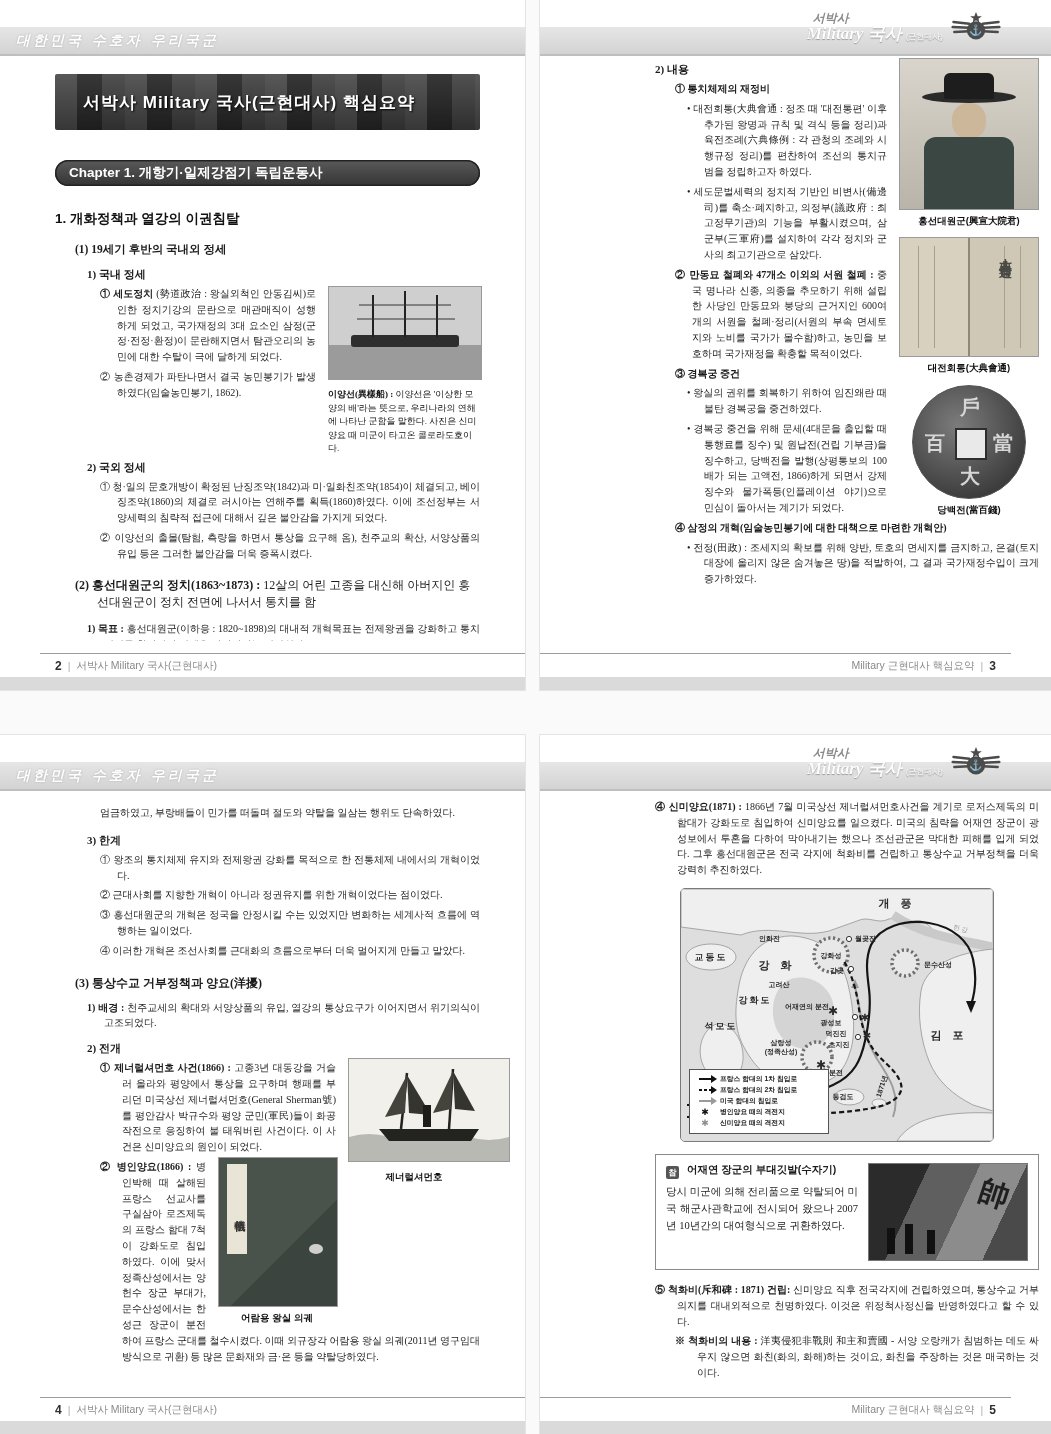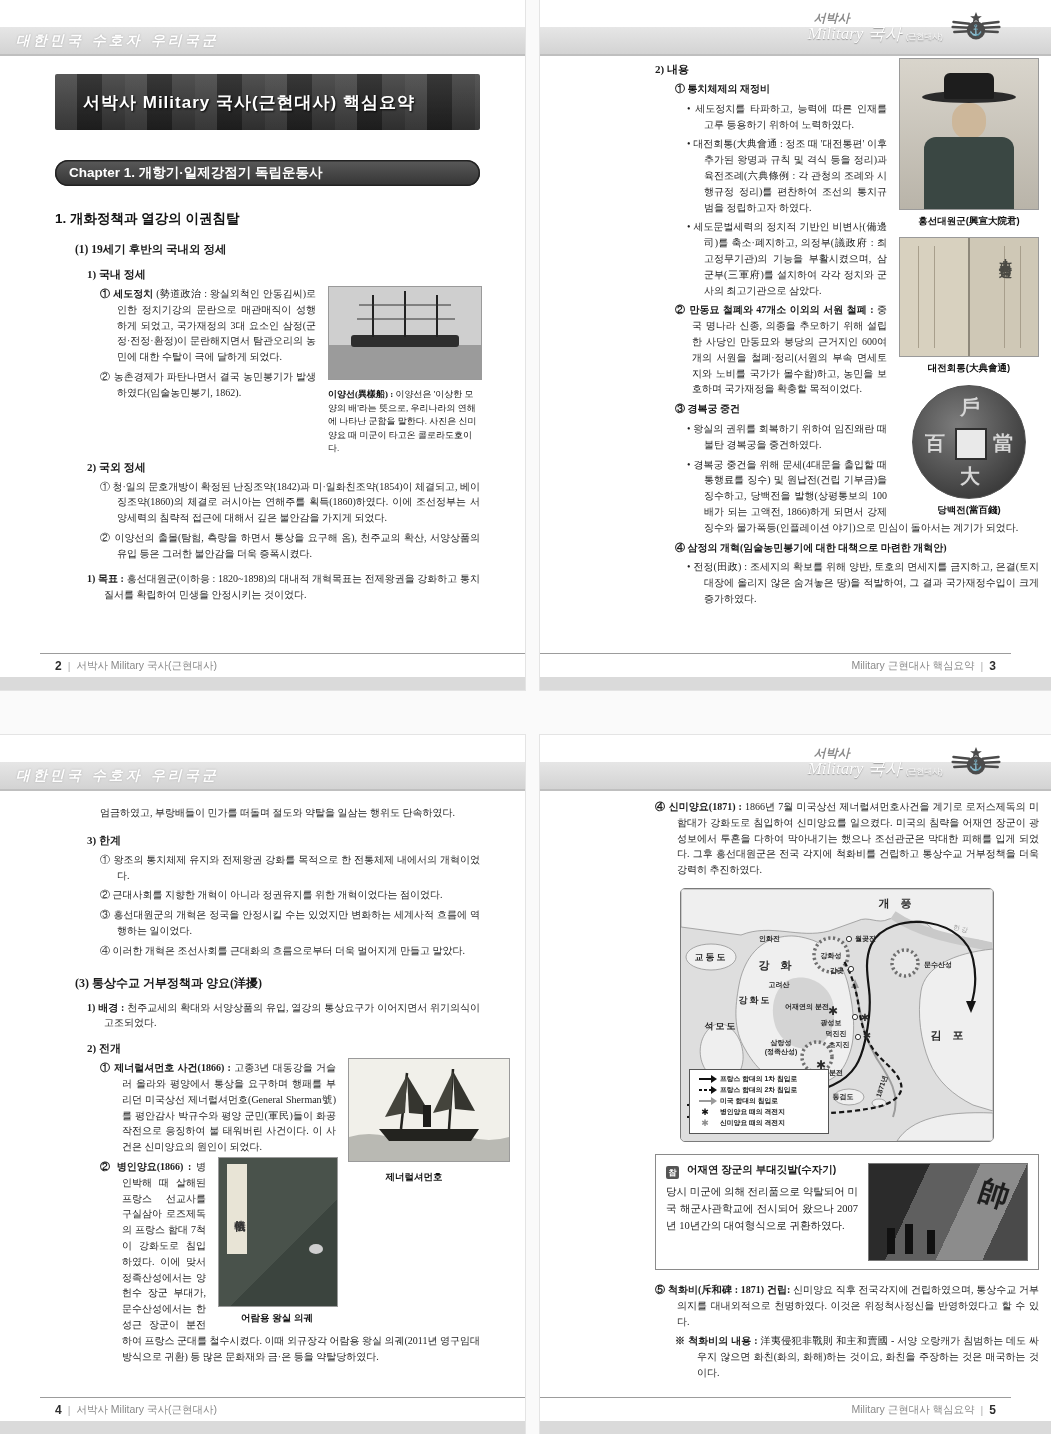--- a/index.html
+++ b/index.html
@@ -14,21 +14,21 @@
   
   .band{position:absolute;top:27px;left:0;right:0;height:27px;
         background:linear-gradient(#e6e6e6,#d3d3d3);border-bottom:2px solid #bfbfbf;}
   .slogan{font-family:"DejaVu Serif",serif;font-style:italic;font-weight:bold;
           color:#fff;font-size:14px;letter-spacing:3px;padding:5px 0 0 16px;
           text-shadow:0 0 2px #aaa;}
   .logo{position:absolute;top:1px;right:50px;height:52px;display:flex;align-items:center;gap:8px;}
   .logo-texts{text-align:left;line-height:1;}
   .logo-script{font-family:"DejaVu Serif",serif;font-style:italic;font-weight:bold;
                color:#8a8a8a;font-size:12px;display:block;margin:0 0 1px 6px;}
-  .logo-main{font-family:"Liberation Serif",serif;font-style:italic;font-weight:normal;
+  .logo-main{font-family:"Liberation Serif",serif;font-style:italic;font-weight:bold;
              color:#fdfdfd;font-size:17px;text-shadow:0 1px 1px #9a9a9a;}
   .logo-sub{font-family:"Liberation Sans",sans-serif;font-weight:bold;color:#f2f2f2;
             font-size:8px;text-shadow:0 1px 1px #9a9a9a;}
 
   
   .content{position:absolute;top:56px;left:0;right:0;bottom:49px;overflow:hidden;}
   .pad-left-page{padding:0 45px 0 55px;}
   .pad-right-page{padding:0 12px 0 115px;}
 
   
@@ -181,20 +181,24 @@
     <div class="li ind3 hang">
       <span class="lead">① 세도정치</span>
       <span>(勢道政治 : 왕실외척인 안동김씨)로 인한 정치기강의 문란으로 매관매직이 성행하게 되었고, 국가재정의 3대 요소인 삼정(군정·전정·환정)이 문란해지면서 탐관오리의 농민에 대한 수탈이 극에 달하게 되었다.</span>
     </div>
     <div class="li ind3 hang">② 농촌경제가 파탄나면서 결국 농민봉기가 발생하였다(임술농민봉기, 1862).</div>
 
     <div class="h2 ind2 clear" style="margin-top:12px;">2) 국외 정세</div>
     <div class="li ind3 hang">① 청·일의 문호개방이 확정된 난징조약(1842)과 미·일화친조약(1854)이 체결되고, 베이징조약(1860)의 체결로 러시아는 연해주를 획득(1860)하였다. 이에 조선정부는 서양세력의 침략적 접근에 대해서 깊은 불안감을 가지게 되었다.</div>
     <div class="li ind3 hang">② 이양선의 출몰(탐험, 측량을 하면서 통상을 요구해 옴), 천주교의 확산, 서양상품의 유입 등은 그러한 불안감을 더욱 증폭시켰다.</div>
 
+    <div class="h1 ind1 hang2" style="margin-top:16px;font-size:12px;">
+      <span class="lead">(2) 흥선대원군의 정치(1863~1873) :</span>
+      <span style="font-weight:normal;">12살의 어린 고종을 대신해 아버지인 흥선대원군이 정치 전면에 나서서 통치를 함</span>
+    </div>
     <div class="li ind2 hang" style="margin-top:10px;">
       <span class="lead">1) 목표 :</span>
       <span>흥선대원군(이하응 : 1820~1898)의 대내적 개혁목표는 전제왕권을 강화하고 통치질서를 확립하여 민생을 안정시키는 것이었다.</span>
     </div>
   </div>
   <div class="frow fleft">
     <span class="fnum">2</span>
     <span class="fsep">|</span>
     <span>서박사 Military 국사(근현대사)</span>
   </div>
@@ -251,21 +255,20 @@
           <b class="c-b">大</b>
           <b class="c-l">百</b>
           <b class="c-r">當</b>
         </div>
         <figcaption class="cap center">당백전(當百錢)</figcaption>
       </figure>
     </div>
 
     <div class="h2" style="margin-top:6px;">2) 내용</div>
     <div class="li ind1 hang" style="font-weight:bold;">① 통치체제의 재정비</div>
-    <div class="li ind2 hang">• 세도정치를 타파하고, 능력에 따른 인재를 고루 등용하기 위하여 노력하였다.</div>
     <div class="li ind2 hang">• 대전회통(大典會通 : 정조 때 '대전통편' 이후 추가된 왕명과 규칙 및 격식 등을 정리)과 육전조례(六典條例 : 각 관청의 조례와 시행규정 정리)를 편찬하여 조선의 통치규범을 정립하고자 하였다.</div>
     <div class="li ind2 hang">• 세도문벌세력의 정치적 기반인 비변사(備邊司)를 축소·폐지하고, 의정부(議政府 : 최고정무기관)의 기능을 부활시켰으며, 삼군부(三軍府)를 설치하여 각각 정치와 군사의 최고기관으로 삼았다.</div>
     <div class="li ind1 hang">
       <span class="lead">② 만동묘 철폐와 47개소 이외의 서원 철폐 :</span>
       <span>중국 명나라 신종, 의종을 추모하기 위해 설립한 사당인 만동묘와 붕당의 근거지인 600여개의 서원을 철폐·정리(서원의 부속 면세토지와 노비를 국가가 몰수함)하고, 농민을 보호하며 국가재정을 확충할 목적이었다.</span>
     </div>
     <div class="li ind1 hang" style="font-weight:bold;">③ 경복궁 중건</div>
     <div class="li ind2 hang">• 왕실의 권위를 회복하기 위하여 임진왜란 때 불탄 경복궁을 중건하였다.</div>
     <div class="li ind2 hang">• 경복궁 중건을 위해 문세(4대문을 출입할 때 통행료를 징수) 및 원납전(건립 기부금)을 징수하고, 당백전을 발행(상평통보의 100배가 되는 고액전, 1866)하게 되면서 강제징수와 물가폭등(인플레이션 야기)으로 민심이 돌아서는 계기가 되었다.</div>
     <div class="li ind1 hang" style="font-weight:bold;">④ 삼정의 개혁(임술농민봉기에 대한 대책으로 마련한 개혁안)</div>

